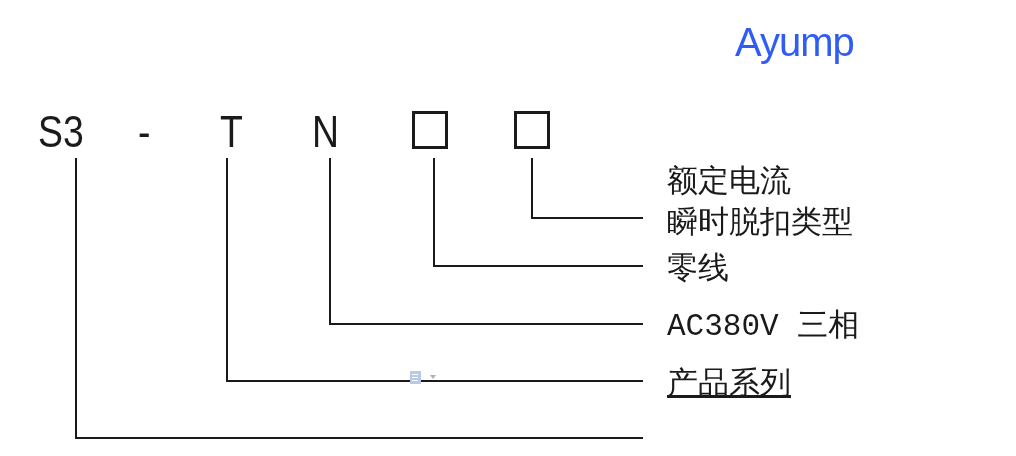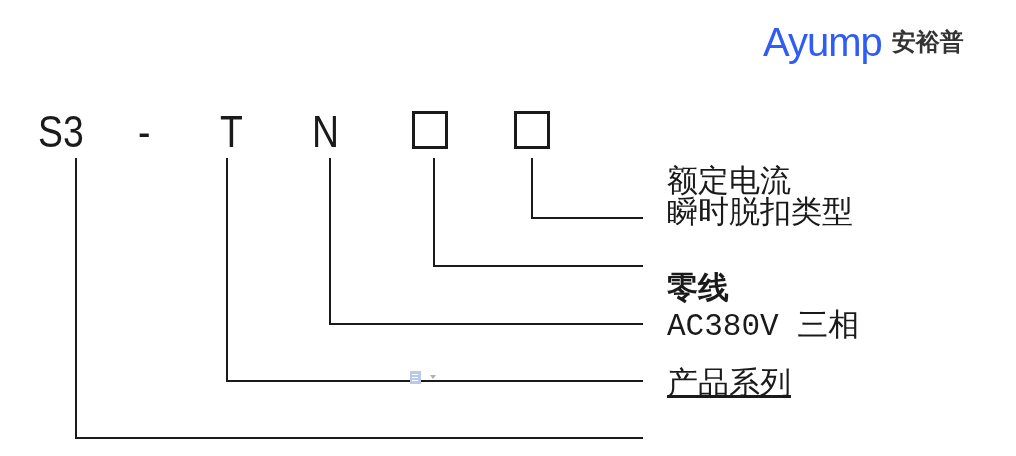--- a/index.html
+++ b/index.html
@@ -1,34 +1,33 @@
 <!DOCTYPE html>
 <html><head>
   <meta charset="utf-8">
   <style>
     html, body { margin:0; padding:0; background:#ffffff; }
     body { width:1016px; height:456px; position:relative; overflow:hidden; font-family:"DejaVu Sans", sans-serif; }
-    .logo { position:absolute; left:763px; top:22px; height:40px; display:flex; align-items:center; }
+    .logo { position:absolute; left:735px; top:22px; height:40px; display:flex; align-items:center; }
     .logo-en { font-family:"Liberation Sans", sans-serif; font-size:40px; color:#2f5cf5; letter-spacing:-1px; line-height:1; }
     .logo-cn { font-family:"DejaVu Sans", sans-serif; font-size:24px; color:#333333; margin-left:10px; font-weight:bold; }
     .code { position:absolute; top:110px; font-family:"Liberation Sans Narrow","Liberation Sans", sans-serif; font-size:44px; color:#1a1a1a; line-height:1; transform:scaleX(0.85); transform-origin:left top; }
     .box { position:absolute; top:111px; width:36px; height:38px; border:3px solid #1a1a1a; box-sizing:border-box; }
     .vline { position:absolute; width:2px; background:#1a1a1a; }
     .hline { position:absolute; height:2px; background:#1a1a1a; }
     .label { position:absolute; left:655px; font-size:31px; color:#1a1a1a; line-height:1; white-space:nowrap;margin-left:12px; }
     .doc-icon { position:absolute; left:410px; top:371px; width:11px; height:13px; background:#b9c9ea; }
     .doc-icon::before { content:""; position:absolute; left:2px; top:3px; width:6px; height:1px; background:#fff; box-shadow:0 3px 0 #fff, 0 6px 0 #fff; }
     .doc-caret { position:absolute; left:430px; top:375px; width:0; height:0; border-left:3px solid transparent; border-right:3px solid transparent; border-top:4px solid #aab0bb; }
   </style>
 </head>
 <body>
 
 <div class="logo">
   <span class="logo-en">Ayump</span>
-  <span class="logo-cn">安裕普</span>
 </div>
 
 <span class="code" style="left:38px;">S3</span>
 <span class="code" style="left:138px;">-</span>
 <span class="code" style="left:220px;">T</span>
 <span class="code" style="left:312px;">N</span>
 <div class="box" style="left:412px;"></div>
 <div class="box" style="left:514px;"></div>
 
 <div class="vline" style="left:75px; top:158px; height:281px;"></div>
@@ -40,19 +39,19 @@
 <div class="vline" style="left:329px; top:158px; height:167px;"></div>
 <div class="hline" style="left:329px; top:323px; width:314px;"></div>
 
 <div class="vline" style="left:433px; top:158px; height:109px;"></div>
 <div class="hline" style="left:433px; top:265px; width:210px;"></div>
 
 <div class="vline" style="left:531px; top:158px; height:61px;"></div>
 <div class="hline" style="left:531px; top:217px; width:112px;"></div>
 
 <span class="label" style="top:165px;">额定电流</span>
-<span class="label" style="top:196px;">瞬时脱扣类型</span>
-<span class="label" style="top:272px;font-weight:bold;">零线</span>
+<span class="label" style="top:206px;">瞬时脱扣类型</span>
+<span class="label" style="top:252px;">零线</span>
 <span class="label" style="top:311px; font-family:Liberation Mono, monospace;">AC380V 三相</span>
 <span class="label" style="top:367px;text-decoration:underline;">产品系列</span>
 
 <div class="doc-icon"></div>
 <div class="doc-caret"></div>
 
 </body></html>

